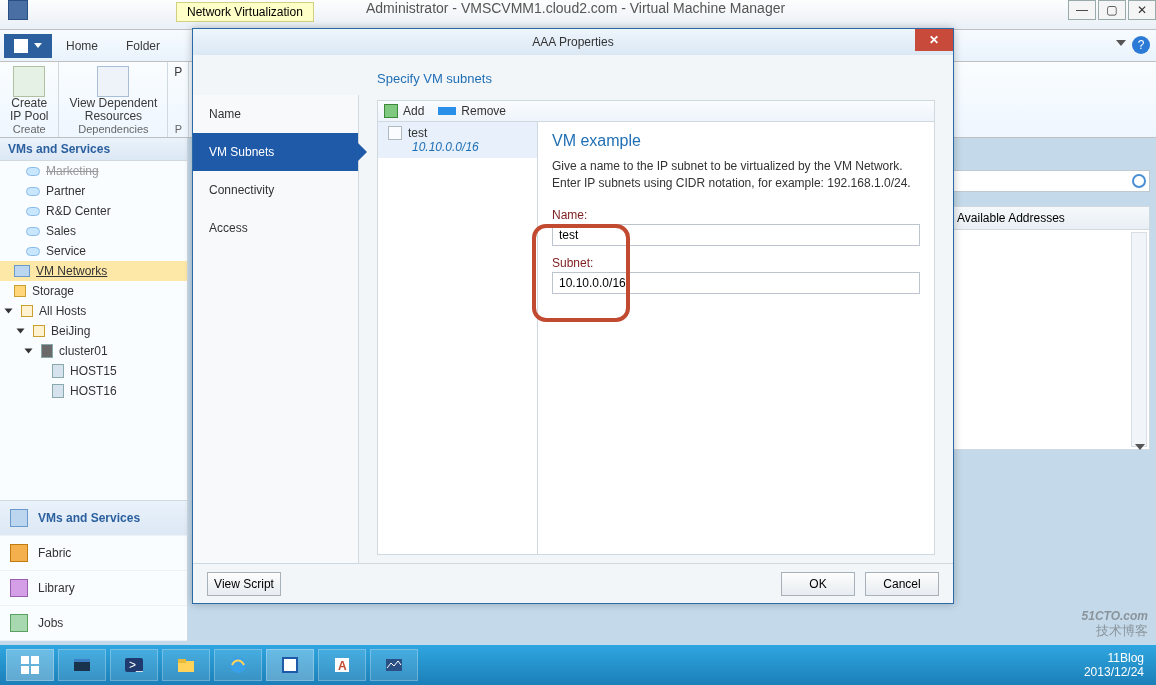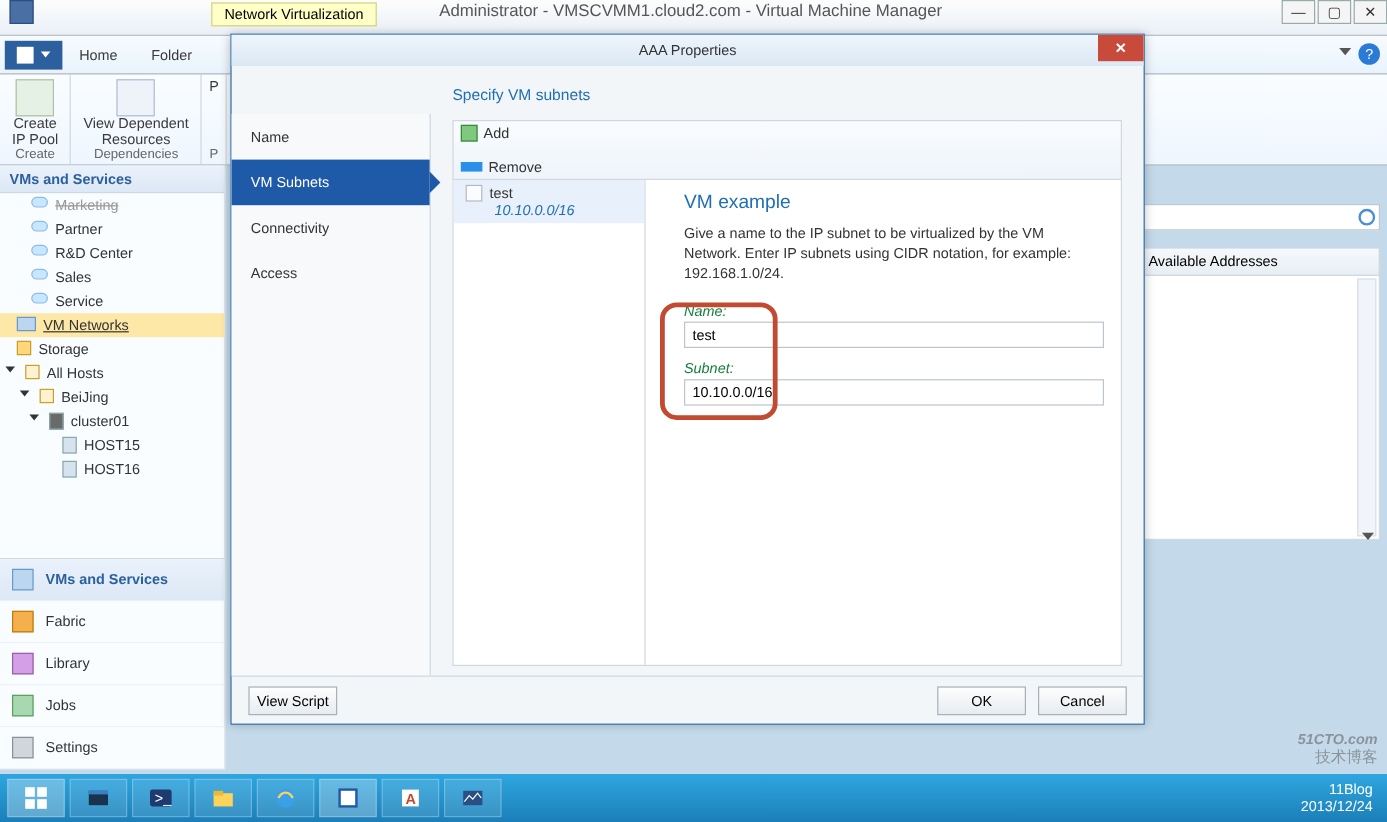--- a/index.html
+++ b/index.html
@@ -25,21 +25,21 @@
 
 .ribbon { height:76px; background:linear-gradient(#fafdff,#eef6ff); border-bottom:1px solid #c0c0c0; display:flex; }
 .ribbon .group { border-right:1px solid #d0d8e0; padding:4px 10px 2px; display:flex; flex-direction:column; align-items:center; justify-content:space-between; }
 .ribbon .group .icn { width:32px; height:32px; background:#e6f1e6; border:1px solid #b0c0a0; }
 .ribbon .group .lbl { color:#3a3a3a; text-align:center; line-height:1.1; }
 .ribbon .group .cap { color:#666; font-size:11px; }
 
 
 .leftpane { position:absolute; left:0; top:138px; width:188px; bottom:44px; background:#fafdff; border-right:1px solid #d0d8e0; display:flex; flex-direction:column; }
 .leftpane .hdr { background:linear-gradient(#eaf2fb,#dce8f5); padding:4px 8px; font-weight:bold; color:#2b5f9e; border-bottom:1px solid #d0d8e0; }
-.leftpane .item { padding:3px 8px 3px 26px; color:#333; display:flex; align-items:flex-start; gap:6px; }
+.leftpane .item { padding:3px 8px 3px 26px; color:#333; display:flex; align-items:center; gap:6px; }
 .leftpane .item.sel { background:#fde8a8;text-decoration:underline; }
 .leftpane .cloud { width:14px; height:9px; background:#c9e6ff; border-radius:6px; border:1px solid #8abce8; }
 .leftpane .disk { width:12px; height:12px; background:#ffd77a; border:1px solid #c9a030; }
 .leftpane .srv { width:12px; height:14px; background:#d6e2ee; border:1px solid #8aa; }
 .leftpane .bottomnav { margin-top:auto; border-top:1px solid #d0d8e0; }
 .leftpane .bnitem { padding:8px 10px; display:flex; align-items:center; gap:10px; color:#333; border-bottom:1px solid #eef2f6; }
 .leftpane .bnitem.active{ background:linear-gradient(#eaf2fb,#dce8f5); font-weight:bold; color:#2b5f9e;}
 .leftpane .bnicn { width:18px; height:18px; background:#f3b04c; border:1px solid #c07a10; }
 .leftpane .tri { display:inline-block; width:0; height:0; border-top:4px solid transparent; border-bottom:4px solid transparent; border-left:5px solid #666; margin-right:4px;}
 .leftpane .tri.open{ transform:rotate(90deg); border-left-color:#333;}
@@ -57,35 +57,35 @@
 .dialog { position:absolute; left:192px; top:28px; width:762px; height:576px; border:1px solid #2a6aa8; background:#f3f6f9; box-shadow:0 0 8px rgba(0,0,0,.25); display:flex; flex-direction:column; }
 .dialog .dtitle { height:26px; background:linear-gradient(#eef5fd,#dbe8f4); display:flex; align-items:center; justify-content:center; position:relative; color:#333; }
 .dialog .dclose { position:absolute; right:0; top:0; width:38px; height:22px; background:#c74a3a; color:#fff; text-align:center; line-height:22px; font-weight:bold; }
 .dialog .dbody { flex:1; display:flex; }
 .dialog .dnav { width:166px; background:#f7f9fb; border-right:1px solid #d0d8e0;margin-top:40px; }
 .dialog .dnav .ditem { padding:12px 16px; color:#333; }
 .dialog .dnav .ditem.sel { background:#1f5aa8; color:#fff; position:relative; }
 .dialog .dnav .ditem.sel:after{ content:""; position:absolute; right:-9px; top:50%; margin-top:-9px; border-top:9px solid transparent; border-bottom:9px solid transparent; border-left:9px solid #1f5aa8;}
 .dialog .dmain { flex:1; padding:16px 18px 8px; display:flex; flex-direction:column; }
 .dialog h2 { color:#1f6fb5; font-size:13px; font-weight:normal; margin-bottom:14px; }
-.dialog .toolbar { border:1px solid #d0d8e0; background:linear-gradient(#fafcff,#eef4fa); padding:3px 6px; display:flex; gap:14px; align-items:flex-start;flex-direction:column;}
+.dialog .toolbar { border:1px solid #d0d8e0; background:linear-gradient(#fafcff,#eef4fa); padding:3px 6px; display:flex; gap:14px; align-items:flex-end;}
 .dialog .toolbar .tbtn{ display:flex; align-items:center; gap:5px; color:#333;}
 .dialog .toolbar .ico{ width:14px; height:14px; background:#7fc87f; border:1px solid #3a8a3a;}
 .dialog .toolbar .ico.rm{ width:18px; height:8px; background:#2a8fe8; border:none;}
-.dialog .split { flex:1; display:flex; border:1px solid #d0d8e0; border-top:none; background:#fff;gap:18px;}
+.dialog .split { flex:1; display:flex; border:1px solid #d0d8e0; border-top:none; background:#fff;}
 .dialog .split .list { width:160px; border-right:1px solid #d0d8e0; }
 .dialog .split .list .li { padding:4px 10px; }
 .dialog .split .list .li.sel { background:#e8f1fb; }
 .dialog .split .list .li .nm{ color:#333; display:flex; align-items:center; gap:6px;}
 .dialog .split .list .li .sub{ color:#1f6fb5; font-style:italic; padding-left:24px;}
 .dialog .split .list .tiny{ width:14px; height:14px; border:1px solid #b0b8c0; background:#fafcff;}
 .dialog .detail { flex:1; padding:10px 14px; }
 .dialog .detail h3 { color:#1f6fb5; font-size:16px; font-weight:normal; margin-bottom:8px;}
 .dialog .detail p { color:#333; line-height:1.4; margin-bottom:16px;}
-.dialog .detail label{ display:block; color:#15803d; margin-bottom:2px;font-style:italic;}
+.dialog .detail label{ display:block; color:#7f1d1d; margin-bottom:2px;}
 .dialog .detail input{ width:100%; height:22px; border:1px solid #bcc4ce; padding:0 6px; margin-bottom:10px; background:#fff;}
 .dialog .ring { position:absolute; border:4px solid #c24a30; border-radius:14px; pointer-events:none;}
 .dialog .dfoot { height:40px; border-top:1px solid #d0d8e0; display:flex; align-items:center; padding:0 14px; gap:10px;}
 .dialog .dfoot .btn { min-width:74px; height:24px; border:1px solid #a8b0ba; background:linear-gradient(#fdfdfd,#e7ecf1); text-align:center; line-height:22px;}
 .dialog .dfoot .spacer{ flex:1;}
 
 
 .taskbar { position:absolute; left:0; right:0; bottom:0; height:40px; background:linear-gradient(#2fa6e0,#1b7fb8); display:flex; align-items:center; padding:0 6px; }
 .taskbar .tb { width:48px; height:32px; margin-right:4px; background:rgba(255,255,255,.12); display:flex; align-items:center; justify-content:center; border:1px solid rgba(255,255,255,.25);}
 .taskbar .tb svg{ width:20px; height:20px; }
@@ -201,24 +201,20 @@
         <span class="bnicn"></span>
         <span>Fabric</span>
       </div>
     <div class="bnitem">
         <span class="bnicn" style="background:#d59fe8;border-color:#9a5eb0"></span>
         <span>Library</span>
       </div>
     <div class="bnitem">
         <span class="bnicn" style="background:#a8d8b0;border-color:#5aa060"></span>
         <span>Jobs</span>
-      </div>
-    <div class="bnitem">
-        <span class="bnicn" style="background:#d0d6dc;border-color:#8a909a"></span>
-        <span>Settings</span>
       </div>
   </div>
 </div>
 
 <div class="rightback">
   <input type="text" placeholder="" style="">
   <span class="mag"></span>
   <div class="colhdr">Available Addresses</div>
   <div class="listarea">
     <div class="scrollhint"></div>

